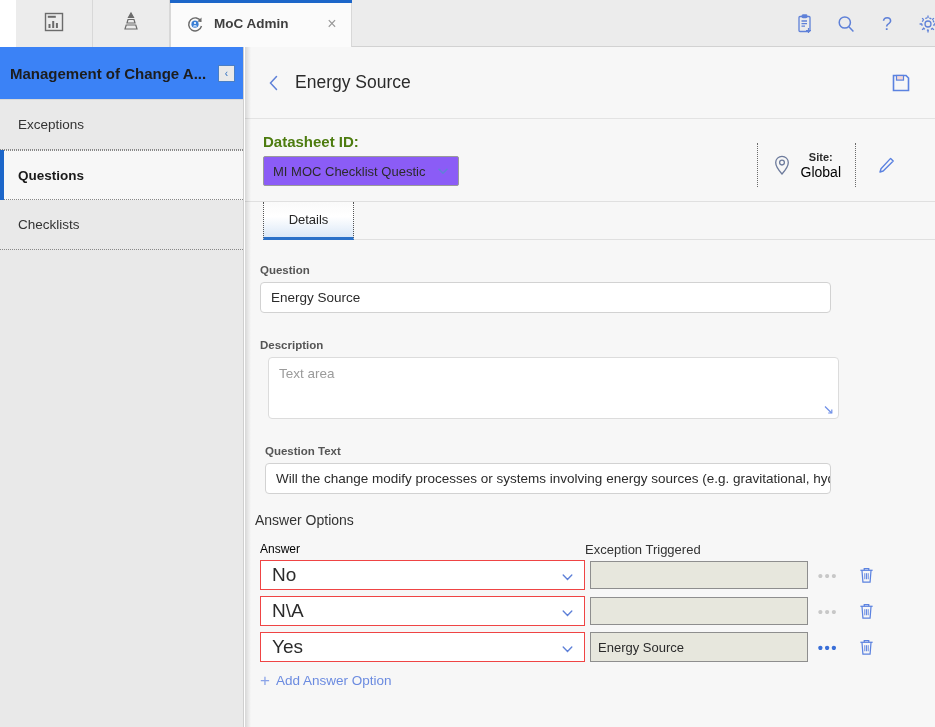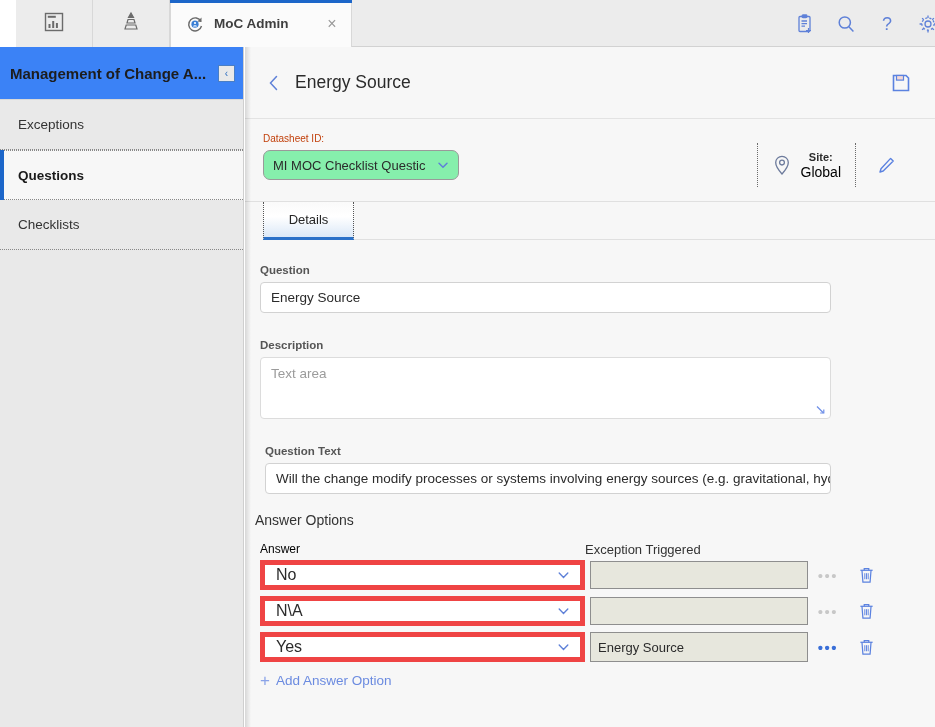--- a/index.html
+++ b/index.html
@@ -135,27 +135,27 @@
     font-size: 17.5px; color: #2b2b2b; margin-left: 10px;
     flex: 1 1 auto; white-space: nowrap;
   }
   .save-btn { width: 24px; height: 24px; cursor: pointer; color: #5b82e0; }
 
   .ds-row {
     display: flex; align-items: flex-start;
     padding: 14px 18px 0 18px;
   }
   .ds-left { flex: 1 1 auto; }
-  .ds-label { font-size: 10px; color: #c2410c; margin-bottom: 6px; }
+  .ds-label { font-size: 15px; color: #4d7c0f; margin-bottom: 6px; font-weight: bold; }
   .ds-select {
     position: relative;
     width: 196px; height: 30px;
-    background: #86efac;
+    background: #8b5cf6;
     border: 1px solid #9a9a9a;
-    border-radius: 7px;
+    border-radius: 2px;
     display: flex; align-items: center;
     padding: 0 26px 0 9px;
     font-size: 13px; color: #2b2b2b;
     white-space: nowrap; overflow: hidden;
     cursor: pointer;
   }
   .ds-select .chev {
     position: absolute; right: 8px; top: 50%; transform: translateY(-50%);
     width: 14px; height: 14px; color: #5f81d8;
   }
@@ -213,21 +213,21 @@
     cursor: text;
   }
   .txt-area {
     position: relative;
     width: 571px; height: 62px;
     background: #ffffff;
     border: 1px solid #dcdcdc;
     border-radius: 4px;
     padding: 8px 10px;
     font-size: 13.5px; color: #9b9b9b;
-    margin-left: 5px;
+    margin-left: 13px;
     cursor: text;
   }
   .resize-handle {
     position: absolute; right: 3px; bottom: 2px;
     width: 13px; height: 13px; color: #6e8fe8; cursor: nwse-resize;
   }
   .qt-input { margin-left: 10px; width: 566px; }
   .qt-label { margin-left: 10px; }
 
   .ans-title {
@@ -240,24 +240,24 @@
   .ans-head .h-answer { width: 325px; font-size: 12px; color: #000000; }
   .ans-head .h-exc { font-size: 13px; color: #333333; }
   .ans-row {
     display: flex; align-items: center;
     height: 36px;
   }
   .ans-select {
     position: relative;
     width: 325px; height: 30px;
     background: #ffffff;
-    border: 5px solid #ef4444;
+    border: 1px solid #ef4444;
     display: flex; align-items: center;
     padding: 0 28px 0 11px;
-    font-size: 16px; color: #2b2b2b;
+    font-size: 19px; color: #2b2b2b;
     cursor: pointer;
   }
   .ans-select .chev {
     position: absolute; right: 9px; top: 50%; transform: translateY(-50%);
     width: 15px; height: 15px; color: #5f81d8;
   }
   .exc-input {
     width: 218px; height: 28px;
     background: #e7e7dd;
     border: 1px solid #8e8e8e;

